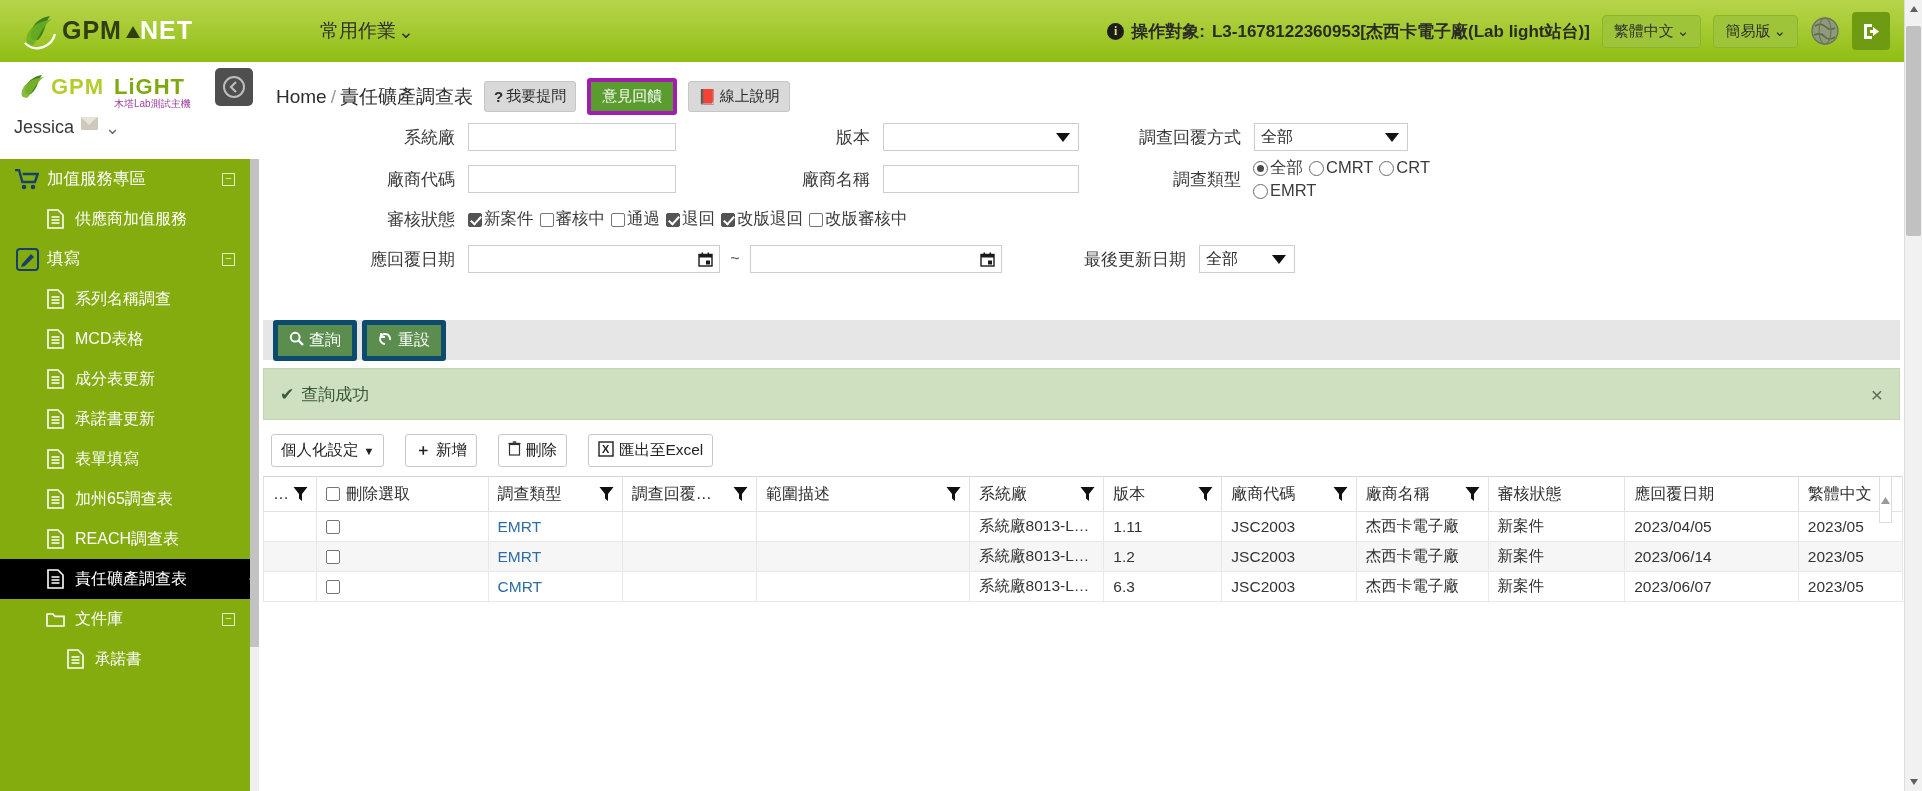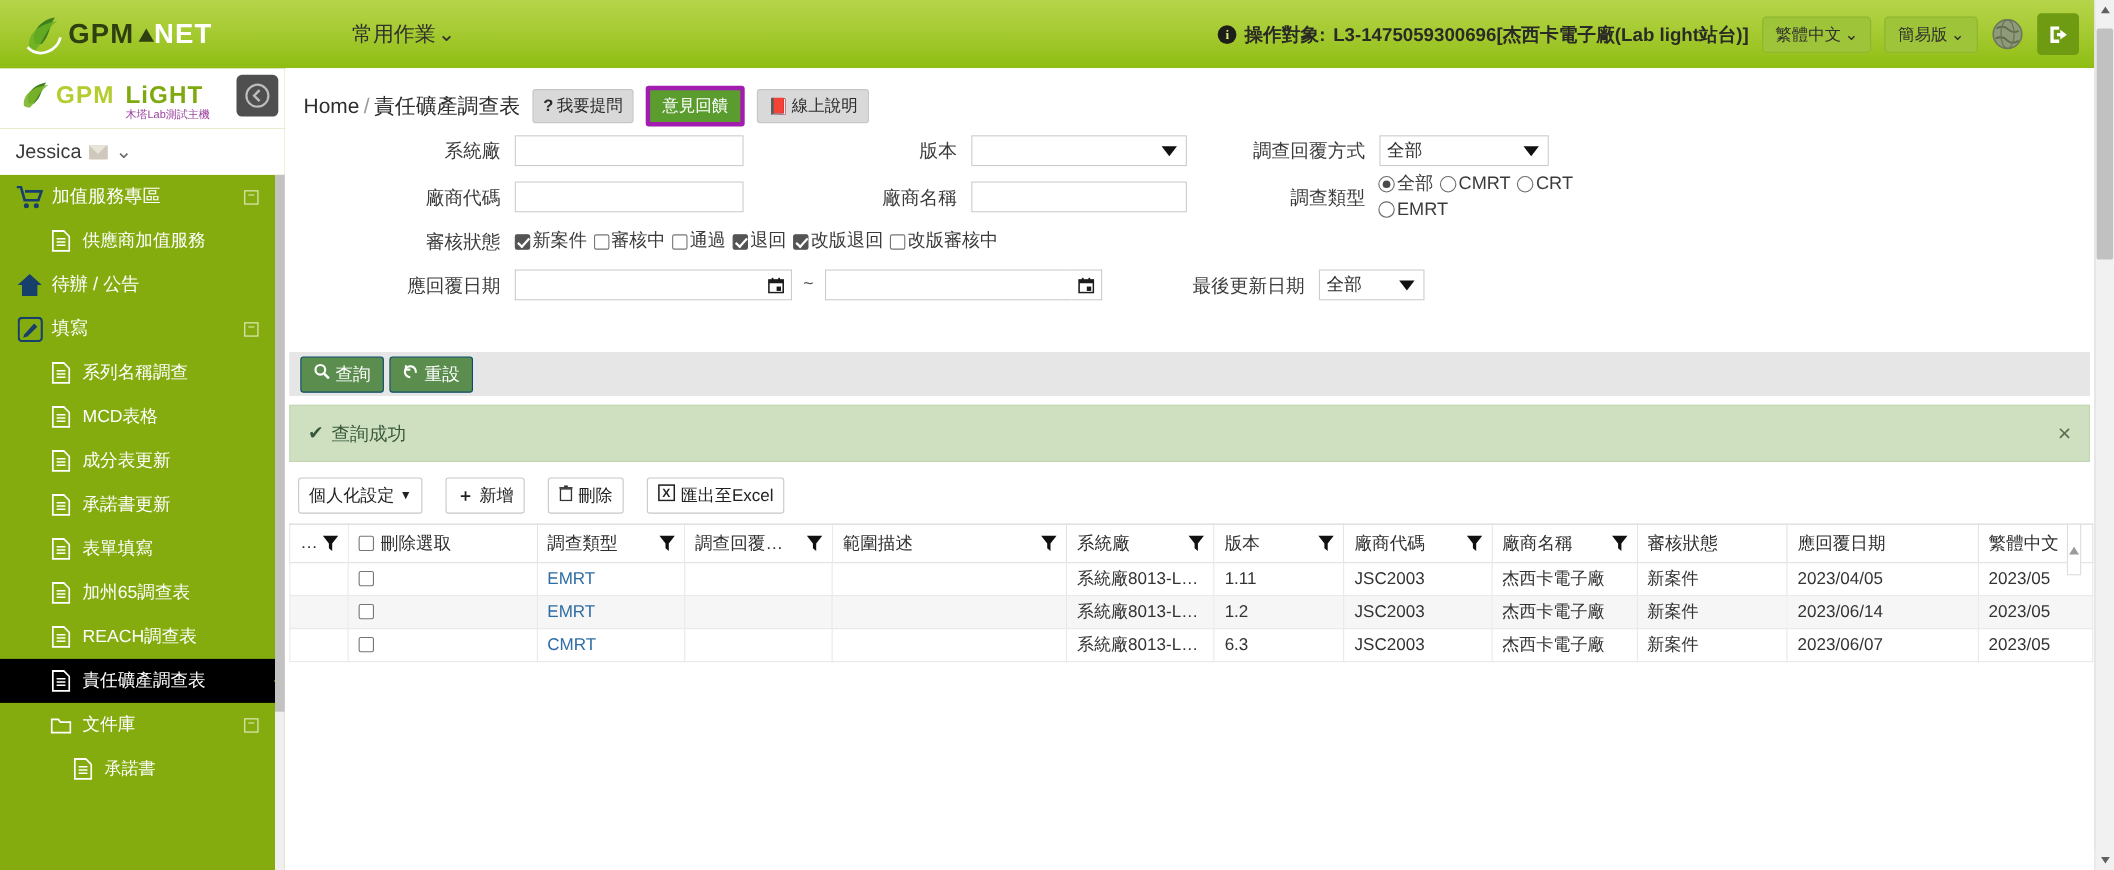--- a/index.html
+++ b/index.html
@@ -51,21 +51,21 @@
   
   .sidebar {
     position: absolute; top: 62px; left: 0; width: 259px; height: 729px;
     background: #85ac0f; overflow: hidden;
   }
   .side-head {
     background: #fff; height: 55px; display: flex; align-items: center; padding-left: 18px;
     position: relative;
   }
   .user-row {
-    background: #fff; height: 42px; display: flex; align-items: center;
+    background: #fff; height: 42px; display: flex; 
     padding-left: 14px; gap: 7px; font-size: 18px; color: #3a3a3a;
   }
   .env-ico { width: 17px; height: 13px; background: #cfc9bc; position: relative; border-radius:1px; }
   .env-ico:after {
     content:""; position:absolute; top:0; left:0; width:0; height:0;
     border-left: 8.5px solid transparent; border-right: 8.5px solid transparent;
     border-top: 8px solid #e9e4da;
   }
   .collapse-btn {
     position: absolute; right: 6px; top: 6px; width: 38px; height: 38px;
@@ -160,21 +160,21 @@
   .cal-btn {
     width: 28px; height: 28px; border: 1px solid #cdcdcd; border-left: none; background:#fff;
     display: flex; align-items: center; justify-content: center; cursor: pointer;
   }
 
   .actionbar {
     background: #e6e6e6; height: 40px; display: flex; align-items: center;
     gap: 5px; padding-left: 10px; margin: 6px 4px 0 4px;
   }
   .btn-search {
-    background: #5b8d4e; color: #fff; border: 1px solid #0c4a6e; border-radius: 3px;
+    background: #5b8d4e; color: #fff; border: 5px solid #0c4a6e; border-radius: 3px;
     font-size: 16px; padding: 5px 11px; cursor: pointer; display: inline-flex;
     align-items: center; gap: 5px;
   }
   .alert-success {
     margin: 8px 4px 0 4px; background: #cfe0c0; border: 1px solid #c3d6b3;
     height: 52px; display: flex; align-items: center; padding: 0 16px;
     color: #39593c; font-size: 17px; position: relative;
   }
   .alert-x {
     position: absolute; right: 16px; font-size: 21px; color: #5c6d55; cursor: pointer;
@@ -242,21 +242,21 @@
       </svg>
     </div>
     <div class="nav-common">
       <span>常用作業</span>
       <span>⌄</span>
     </div>
     <div class="topbar-right">
       <div class="op-target">
         <span class="info-dot">i</span>
         <span>操作對象:</span>
-        <span>L3-1475059300696[杰西卡電子廠(Lab light站台)]</span>
+        <span>L3-1678122360953[杰西卡電子廠(Lab light站台)]</span>
       </div>
       <div class="lang-btn">
         <span>繁體中文</span>
         <span>⌄</span>
       </div>
       <div class="lang-btn">
         <span>簡易版</span>
         <span>⌄</span>
       </div>
       <div class="globe-ico">
@@ -314,28 +314,20 @@
           <span class="mi-toggle">−</span>
         </div>
         <div class="menu-item lv2">
           <span class="mi-icon">
             <svg width="17" height="20" viewBox="0 0 17 20">
               <path d="M1 1 h10 l5 5 v13 h-15 z" fill="none" stroke="#ffffff" stroke-width="1.6"></path>
               <path d="M4.5 8 h8 M4.5 11 h8 M4.5 14 h8" stroke="#ffffff" stroke-width="1.3"></path>
             </svg>
           </span>
           <span class="mi-label">供應商加值服務</span>
-        </div>
-        <div class="menu-item lv1">
-          <span class="mi-icon">
-            <svg width="24" height="22" viewBox="0 0 24 22">
-              <path d="M12 1 L23 11 H19 V21 H5 V11 H1 Z" fill="#16406b"></path>
-            </svg>
-          </span>
-          <span class="mi-label">待辦 / 公告</span>
         </div>
         <div class="menu-item lv1">
           <span class="mi-icon">
             <svg width="23" height="23" viewBox="0 0 23 23">
               <rect x="1" y="1" width="21" height="21" rx="3" fill="none" stroke="#16406b" stroke-width="2"></rect>
               <path d="M6 16 L15 6 L18 9 L9 18 L5 19 Z" fill="#16406b"></path>
             </svg>
           </span>
           <span class="mi-label">填寫</span>
           <span class="mi-toggle">−</span>

